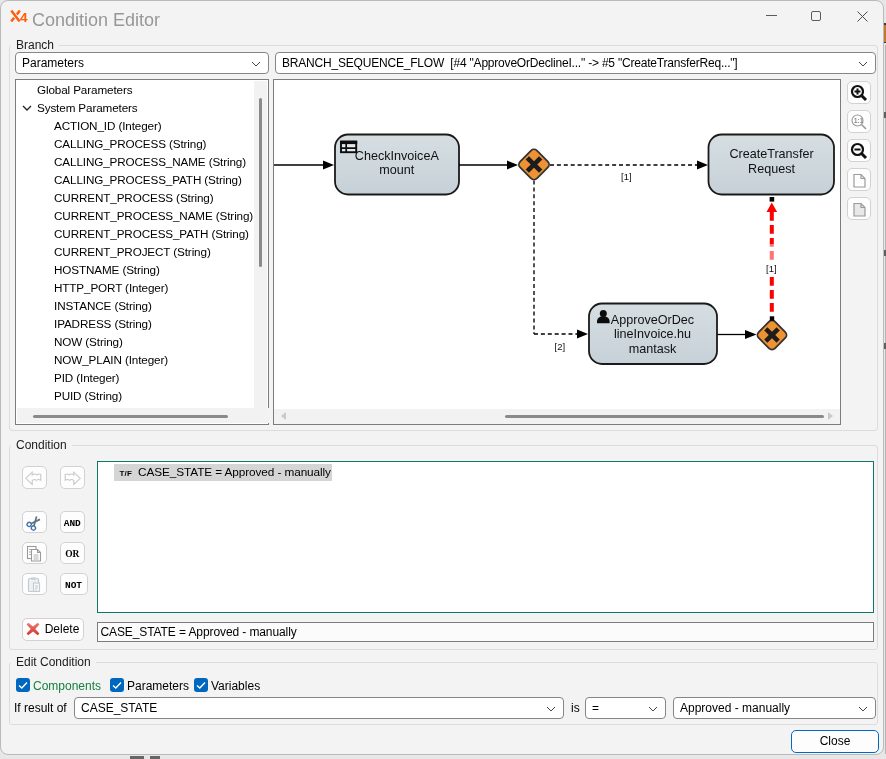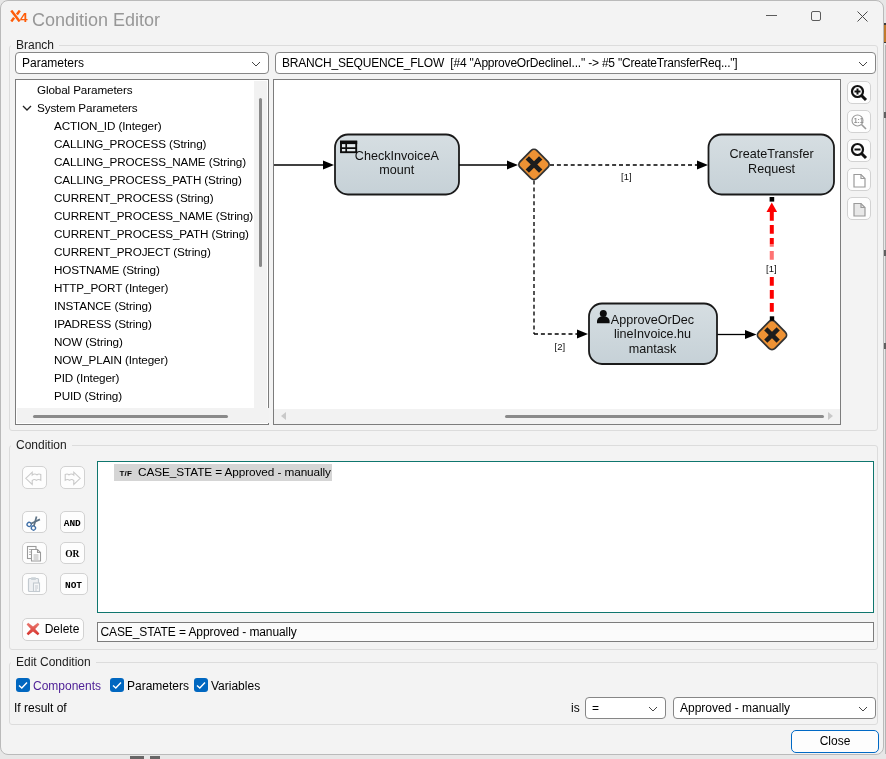--- a/index.html
+++ b/index.html
@@ -268,34 +268,39 @@
   <div class="abs" style="left:96px;top:620.5px;width:777px;height:20px;background:#fbfbfb;border:1px solid #7c7c7c;font-size:12px;letter-spacing:-0.1px;line-height:18px;color:#000;padding:0 2.5px">CASE_STATE = Approved - manually</div>
 
   <div class="group" style="left:8px;top:661px;width:869px;height:63px"></div>
   <div class="glabel" style="left:10px;top:655px">Edit Condition</div>
 
   <div id="checks">
       <div class="abs" style="left:15px;top:677px;width:14px;height:14px;background:#0067c0;border-radius:3px"></div>
       <svg class="abs" style="left:17px;top:680px" width="10" height="9" viewBox="0 0 10 9">
         <path d="M1 4.5 L3.8 7 L9 1.5" fill="none" stroke="#fff" stroke-width="1.4"></path>
       </svg>
-      <div class="abs" style="left:32px;top:677.5px;font-size:12px;color:#4c1d95">Components</div>
+      <div class="abs" style="left:32px;top:677.5px;font-size:12px;color:#15803d">Components</div>
       <div class="abs" style="left:109px;top:677px;width:14px;height:14px;background:#0067c0;border-radius:3px"></div>
       <svg class="abs" style="left:111px;top:680px" width="10" height="9" viewBox="0 0 10 9">
         <path d="M1 4.5 L3.8 7 L9 1.5" fill="none" stroke="#fff" stroke-width="1.4"></path>
       </svg>
       <div class="abs" style="left:126px;top:677.5px;font-size:12px;color:#000">Parameters</div>
       <div class="abs" style="left:193px;top:677px;width:14px;height:14px;background:#0067c0;border-radius:3px"></div>
       <svg class="abs" style="left:195px;top:680px" width="10" height="9" viewBox="0 0 10 9">
         <path d="M1 4.5 L3.8 7 L9 1.5" fill="none" stroke="#fff" stroke-width="1.4"></path>
       </svg>
       <div class="abs" style="left:210px;top:677.5px;font-size:12px;color:#000">Variables</div>
     </div>
 
   <div class="abs" style="left:13px;top:700px;font-size:12px;color:#000">If result of</div>
+  <div class="combo" style="left:73px;top:696px;width:490px;height:22px">CASE_STATE
+    <svg class="chev" width="10" height="8" viewBox="0 0 10 8">
+        <path d="M1 2 L5 6 L9 2" fill="none" stroke="#454545" stroke-width="1"></path>
+      </svg>
+  </div>
   <div class="abs" style="left:570px;top:700px;font-size:12px;color:#000">is</div>
   <div class="combo" style="left:584px;top:696px;width:81px;height:22px">=
     <svg class="chev" width="10" height="8" viewBox="0 0 10 8">
         <path d="M1 2 L5 6 L9 2" fill="none" stroke="#454545" stroke-width="1"></path>
       </svg>
   </div>
   <div class="combo" style="left:672px;top:696px;width:203px;height:22px">Approved - manually
     <svg class="chev" width="10" height="8" viewBox="0 0 10 8">
         <path d="M1 2 L5 6 L9 2" fill="none" stroke="#454545" stroke-width="1"></path>
       </svg>

